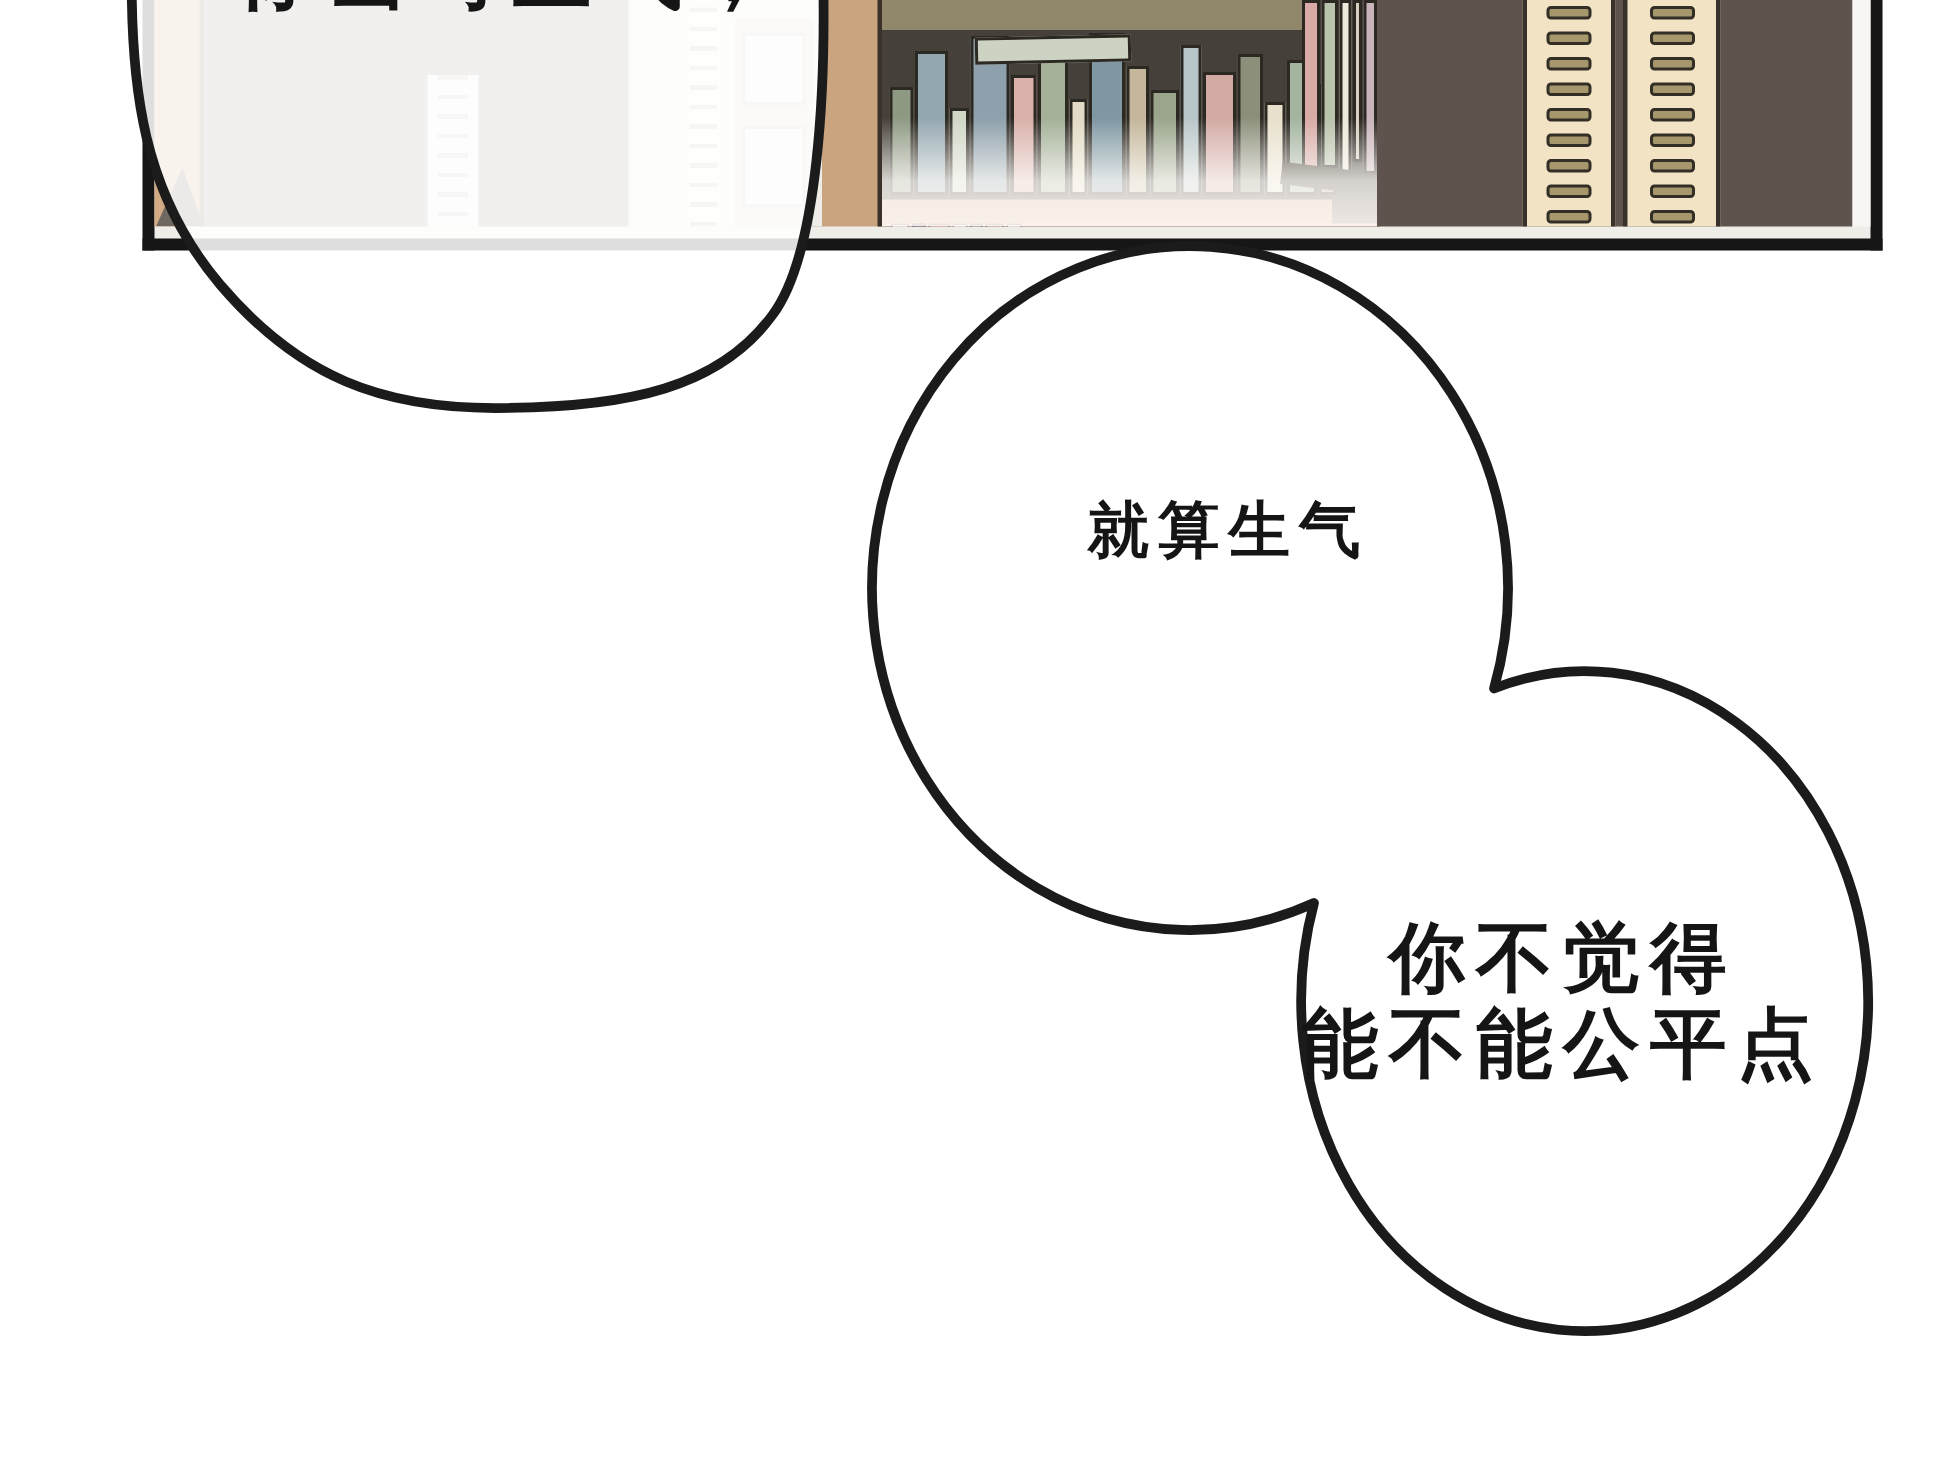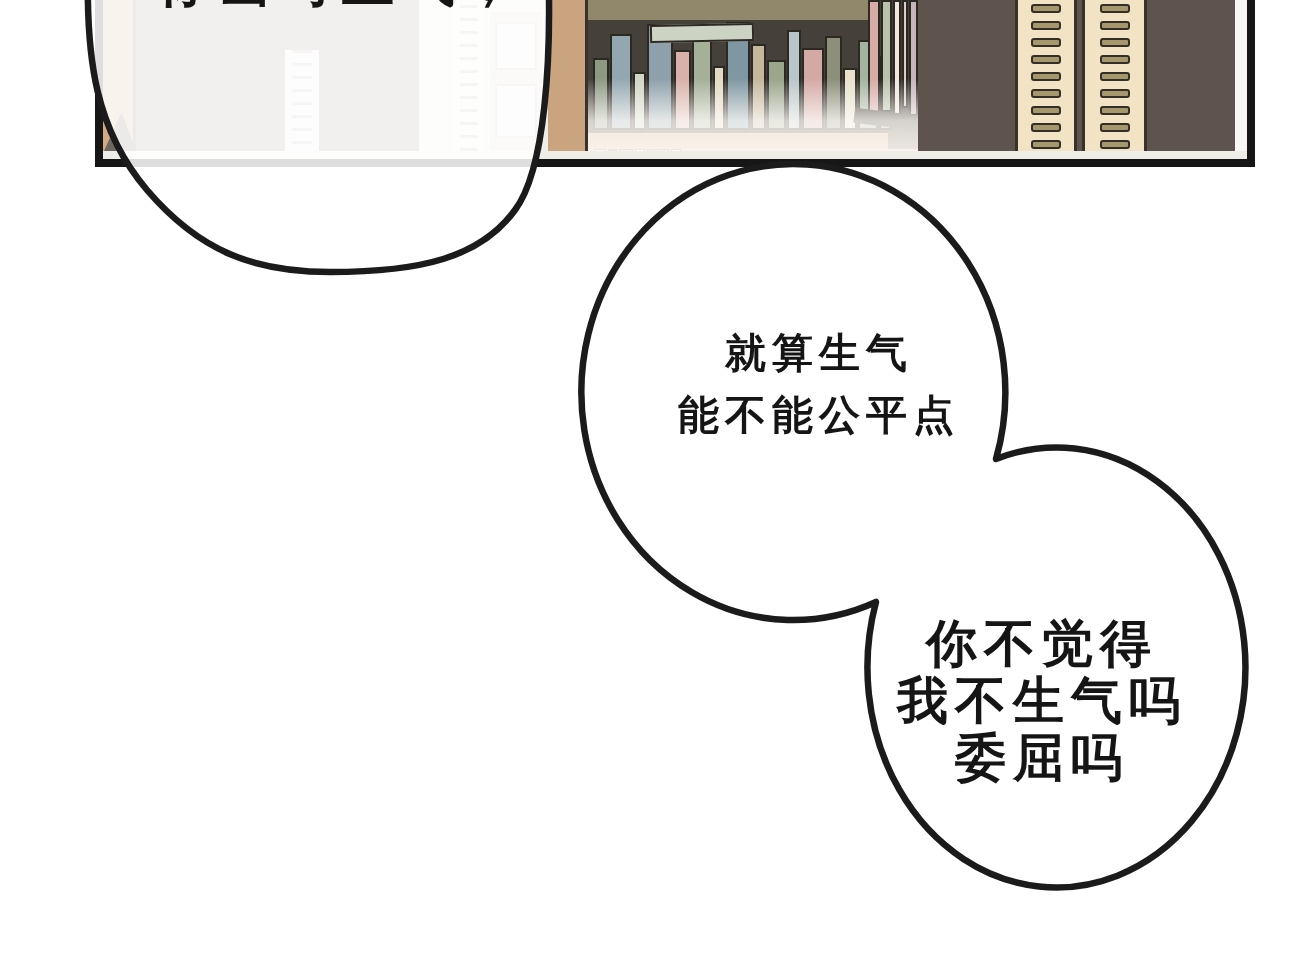--- a/index.html
+++ b/index.html
@@ -77,21 +77,21 @@
   .bubble-text {
     position: absolute;
     z-index: 6;
     text-align: center;
     font-weight: 700;
     color: #151515;
   }
   .bubble-text .line { white-space: nowrap; }
   .text-top-left   { left: 120px; top: -46px; width: 440px; font-size: 54px; line-height: 56px; letter-spacing: 7px; }
   .text-middle     { left: 599px; top: 322px; width: 440px; font-size: 41px; line-height: 62px; letter-spacing: 6px; }
-  .text-bottom     { left: 852px; top: 615px; width: 380px; font-size: 51px; line-height: 57px; letter-spacing: 7px; }
+  .text-bottom     { left: 852px; top: 615px; width: 380px; font-size: 51px; line-height: 57px; letter-spacing: 7px; font-family: Liberation Mono, monospace; }
 </style>
 </head>
 <body>
 
 <div class="canvas">
 
   <div class="panel">
     <div class="left-strip" style="background-color: rgb(210, 171, 133);"></div>
     <div class="left-strip-edge"></div>
     <div class="corner-triangle" style="background-color: rgb(111, 104, 97);"></div>
@@ -182,22 +182,20 @@
     <path d="M 88 -30 C 86 60 96 130 147 190 C 200 252 255 272 330 272 C 420 272 480 258 515 210 C 545 170 552 60 548 -40 L 548 -80 L 88 -80 Z" fill="rgba(255,255,255,0.86)" stroke="#1b1b1b" stroke-width="6.5" stroke-linejoin="round"></path>
     <path d="M 996 459 A 212 228 0 1 0 876 602 A 189 220 0 1 0 996 459 Z" fill="rgba(255,255,255,0.95)" stroke="#1b1b1b" stroke-width="6.5" stroke-linejoin="round"></path>
   </svg>
 
   <div class="bubble-text text-top-left">
     <div class="line">你当时生气，</div>
   </div>
 
   <div class="bubble-text text-middle">
     <div class="line">就算生气</div>
-    <div class="line">能不能公平点</div>
   </div>
 
   <div class="bubble-text text-bottom">
     <div class="line">你不觉得</div>
-    <div class="line">我不生气吗</div>
-    <div class="line">委屈吗</div>
+    <div class="line">能不能公平点</div>
   </div>
 
 </div>
 
 </body></html>

